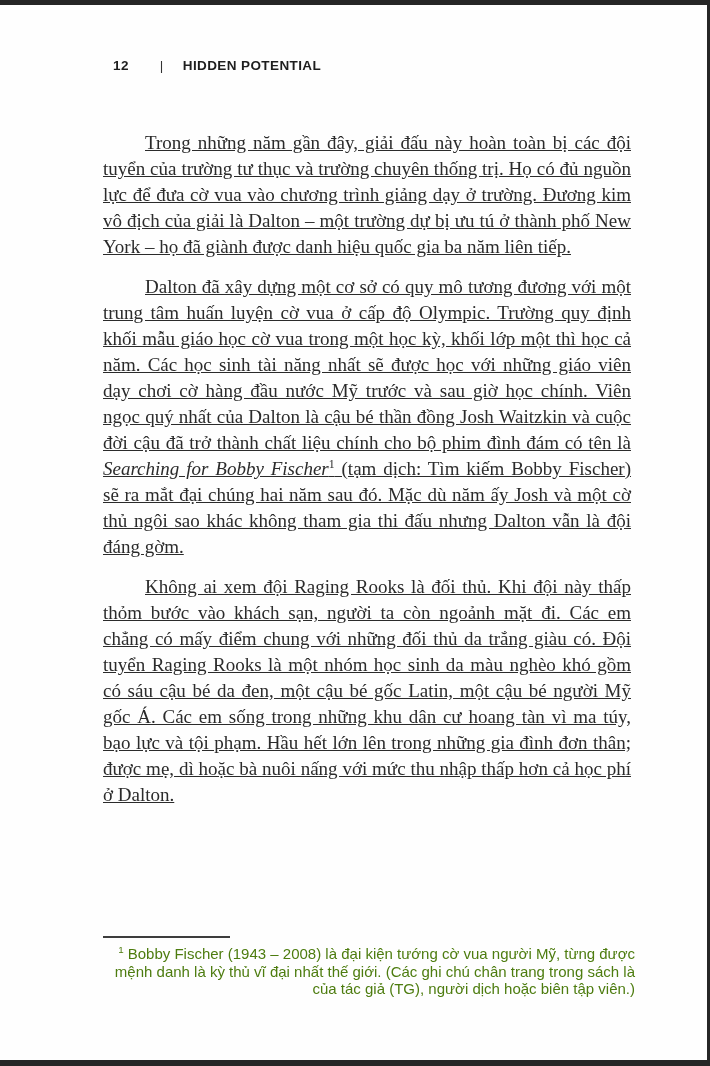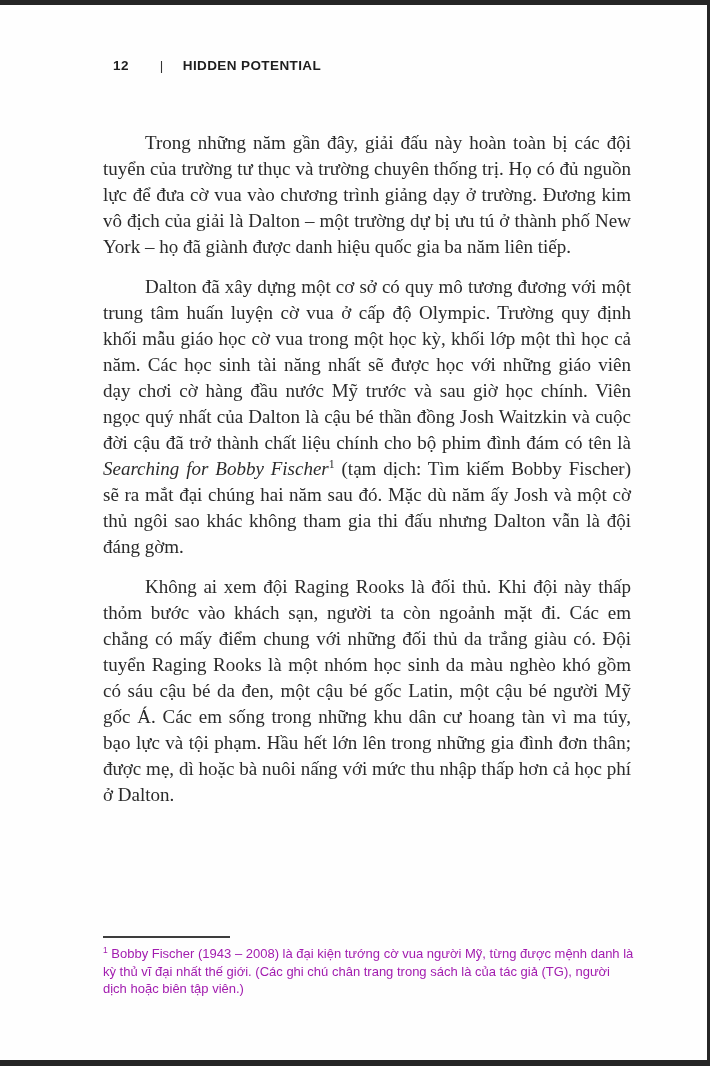--- a/index.html
+++ b/index.html
@@ -26,38 +26,38 @@
     display: flex; align-items: baseline;
   }
   .running-header .sep { margin: 0 19px 0 31px; font-weight: 400; color: #333; }
 
   .body-text {
     position: absolute; top: 130px; left: 103px; width: 528px;
     font-size: 19px; line-height: 26px;
     color: #2b2b2b;
     text-align: justify;
   }
-  .body-text p { margin: 0 0 14px 0; text-indent: 42px; }
+  .body-text p { margin: 0 0 14px 0; text-indent: 42px; text-decoration: underline; }
   .body-text p:last-child { margin-bottom: 0; }
   .body-text .italic { font-style: italic; }
   .body-text .sup { vertical-align: super; font-size: 0.62em; line-height: 0; }
 
   .footnote-block {
     position: absolute; left: 103px; top: 936px; width: 532px;
   }
   .footnote-rule {
     width: 127px; height: 0;
     border-top: 2px solid #3d3d3d;
     margin-bottom: 7px;
   }
   .footnote {
     font-family: "Liberation Sans", sans-serif;
-    font-size: 13px; line-height: 17.5px;
-    color: #a21caf;
-    text-align: left;
+    font-size: 15px; line-height: 17.5px;
+    color: #4d7c0f;
+    text-align: right;
   }
   .footnote .fn-sup { vertical-align: super; font-size: 0.65em; line-height: 0; }
 </style>
 </head>
 <body>
 
 <div class="page">
 
   <div class="edge-top"></div>
   <div class="edge-right"></div>

